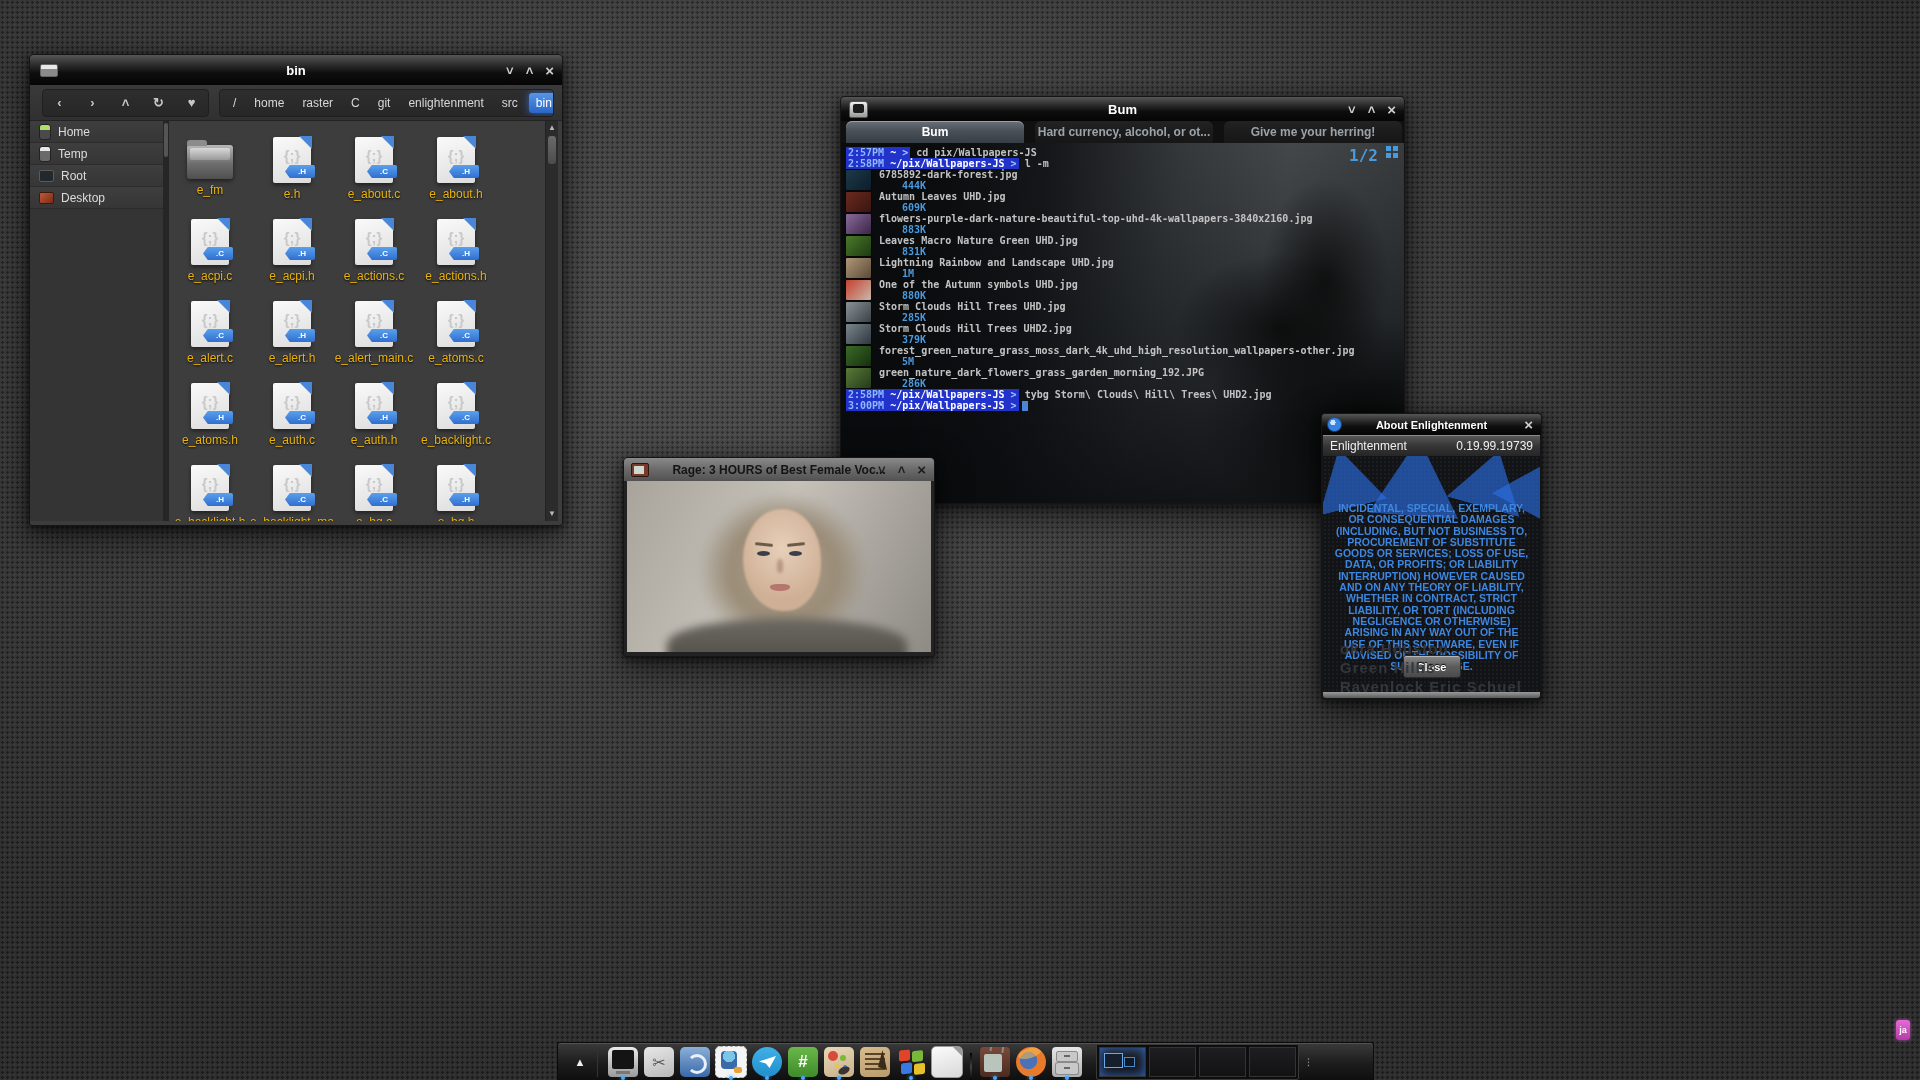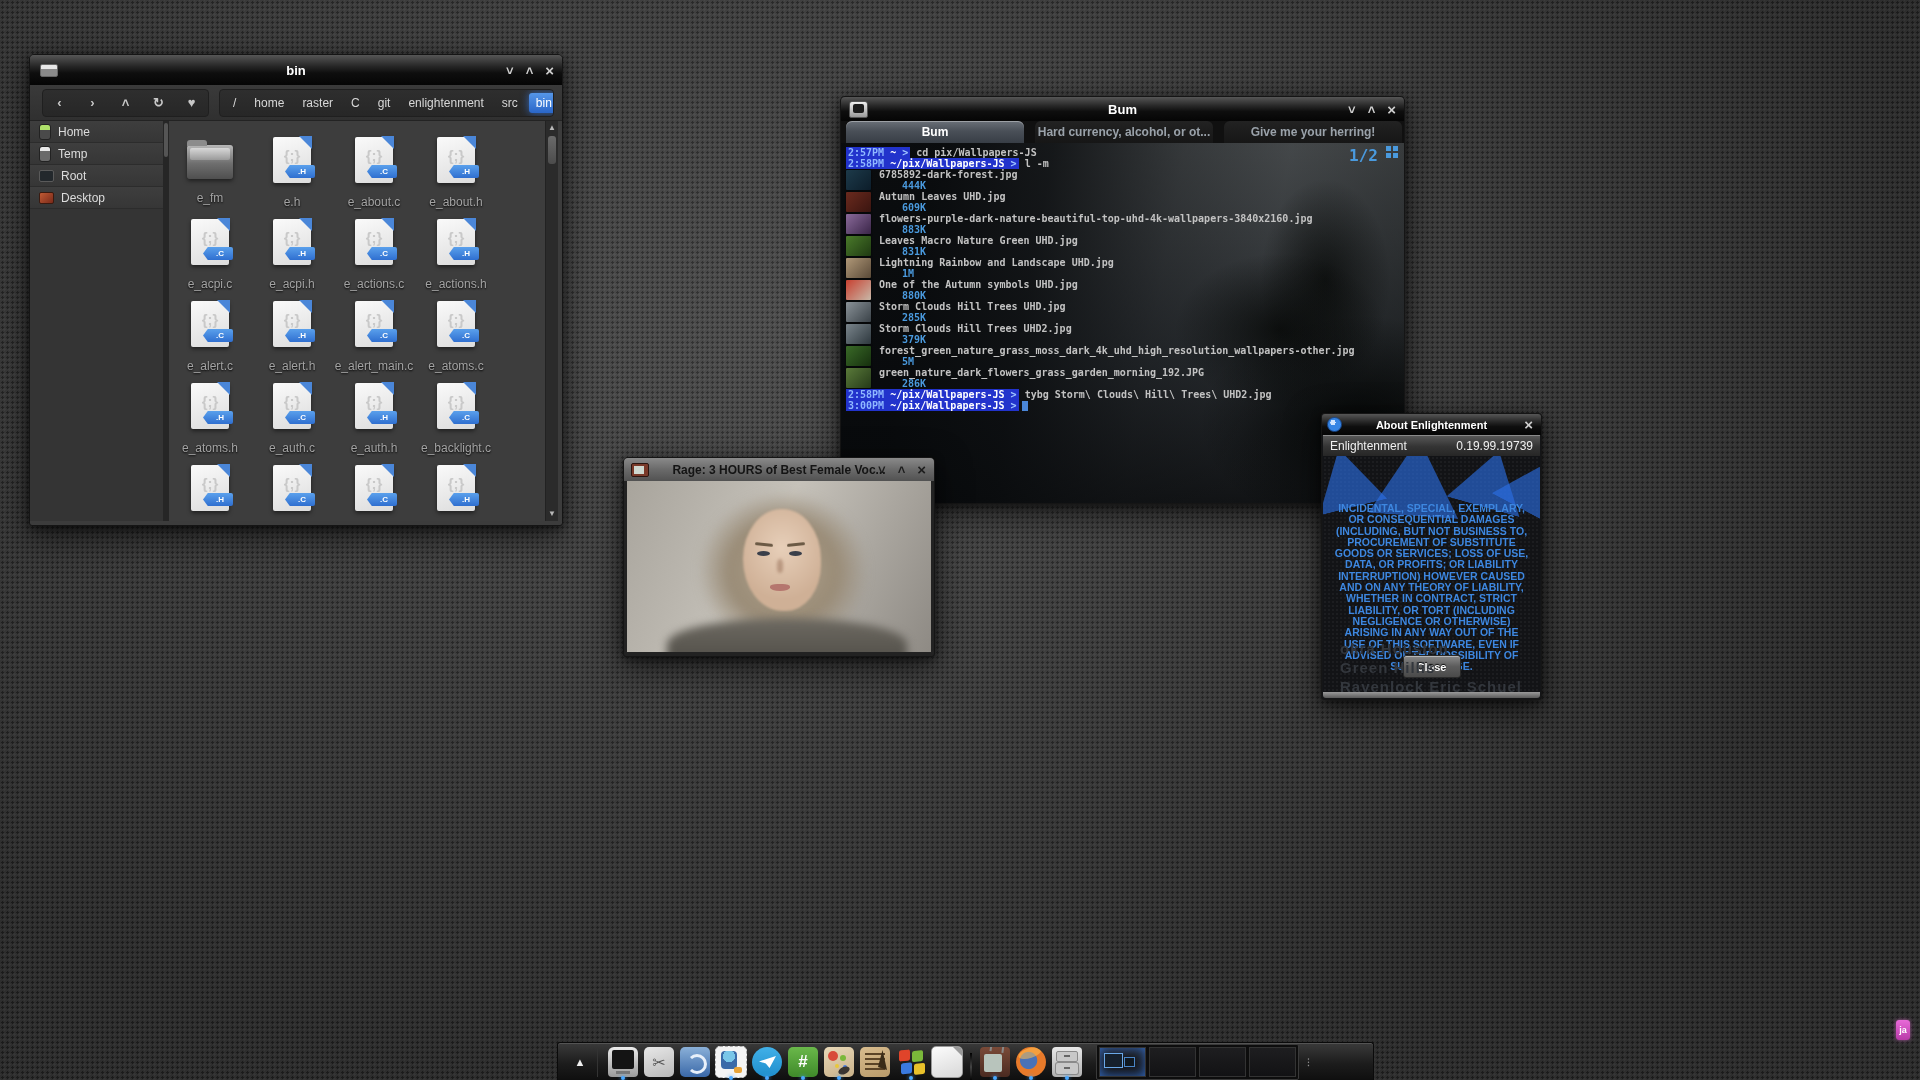--- a/index.html
+++ b/index.html
@@ -48,21 +48,21 @@
   .side-ic.temp{background:linear-gradient(180deg,#e8e8e8 0 30%,#6a6a6a 31%);border:1px solid #222;}
   .side-ic.root{height:10px;width:13px;background:#23282c;border:1px solid #5a5a5a;border-radius:2px;}
   .side-ic.desktop{height:10px;width:13px;background:linear-gradient(135deg,#c05a34,#7a2a1a);
     border:1px solid #3a1a10;border-radius:2px;}
   #fm-sidescroll{position:absolute;left:133px;top:66px;bottom:4px;width:6px;background:#262626;}
   #fm-sidescroll .thumb{position:absolute;top:2px;left:1px;width:4px;height:34px;background:#555;border-radius:2px;}
   #fm-files{position:absolute;left:139px;right:16px;top:66px;bottom:4px;overflow:hidden;
     background:#3d3d3d;}
   #fm-grid{display:grid;grid-template-columns:repeat(4,82px);grid-auto-rows:82px;padding:16px 0 0 0;}
   .file-item{display:flex;flex-direction:column;align-items:center;}
-  .file-label{margin-top:12px;font-size:12px;color:#a3a3a3;text-shadow:0 1px 2px #000;white-space:nowrap;}
+  .file-label{margin-top:4px;font-size:12px;color:#eab308;text-shadow:0 1px 2px #000;white-space:nowrap;}
   .icon-doc{position:relative;width:38px;height:46px;background:linear-gradient(160deg,#fafafa,#dcdcdc);
     border-radius:2px;box-shadow:0 2px 4px rgba(0,0,0,.5);}
   .icon-doc::before{content:"{;}";position:absolute;left:0;right:0;top:10px;text-align:center;
     color:#c9c9c9;font-size:15px;font-weight:bold;}
   .icon-doc .fold{position:absolute;right:-1px;top:-1px;width:0;height:0;
     border-left:13px solid transparent;border-top:13px solid #4a86d8;}
   .icon-doc .badge{position:absolute;right:-4px;bottom:5px;height:13px;min-width:26px;
     background:linear-gradient(180deg,#5aa0ec,#2f6fd0);color:#fff;font-size:8px;font-weight:bold;
     display:flex;align-items:center;justify-content:center;
     clip-path:polygon(16% 0,100% 0,100% 100%,16% 100%,0 50%);padding-left:4px;border-radius:0 2px 2px 0;}

